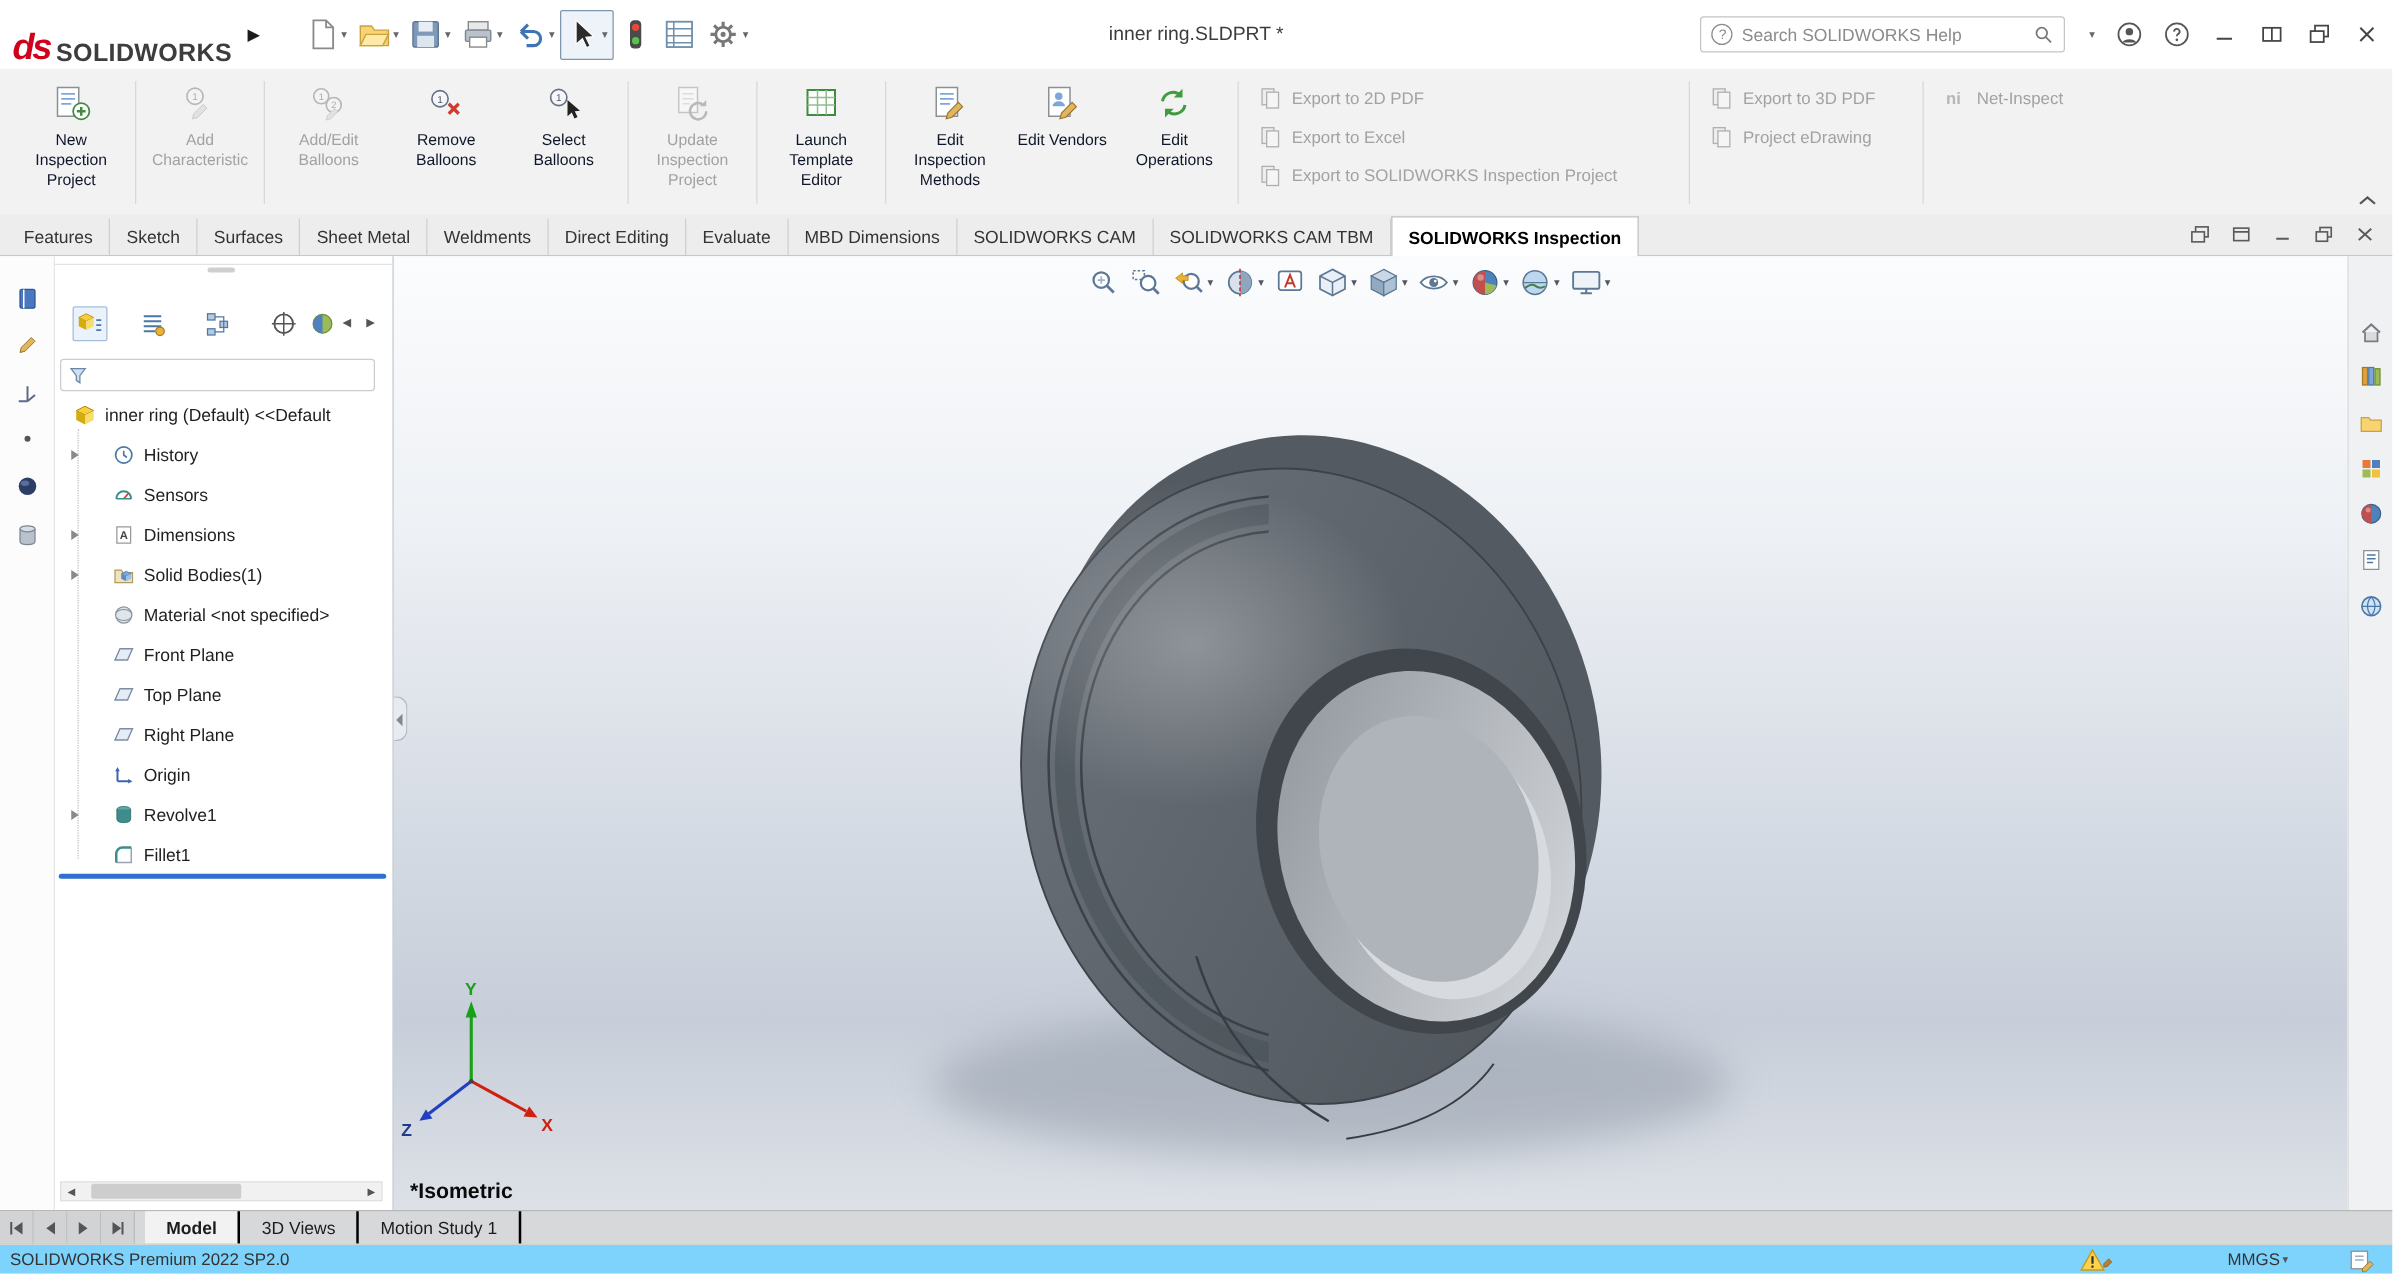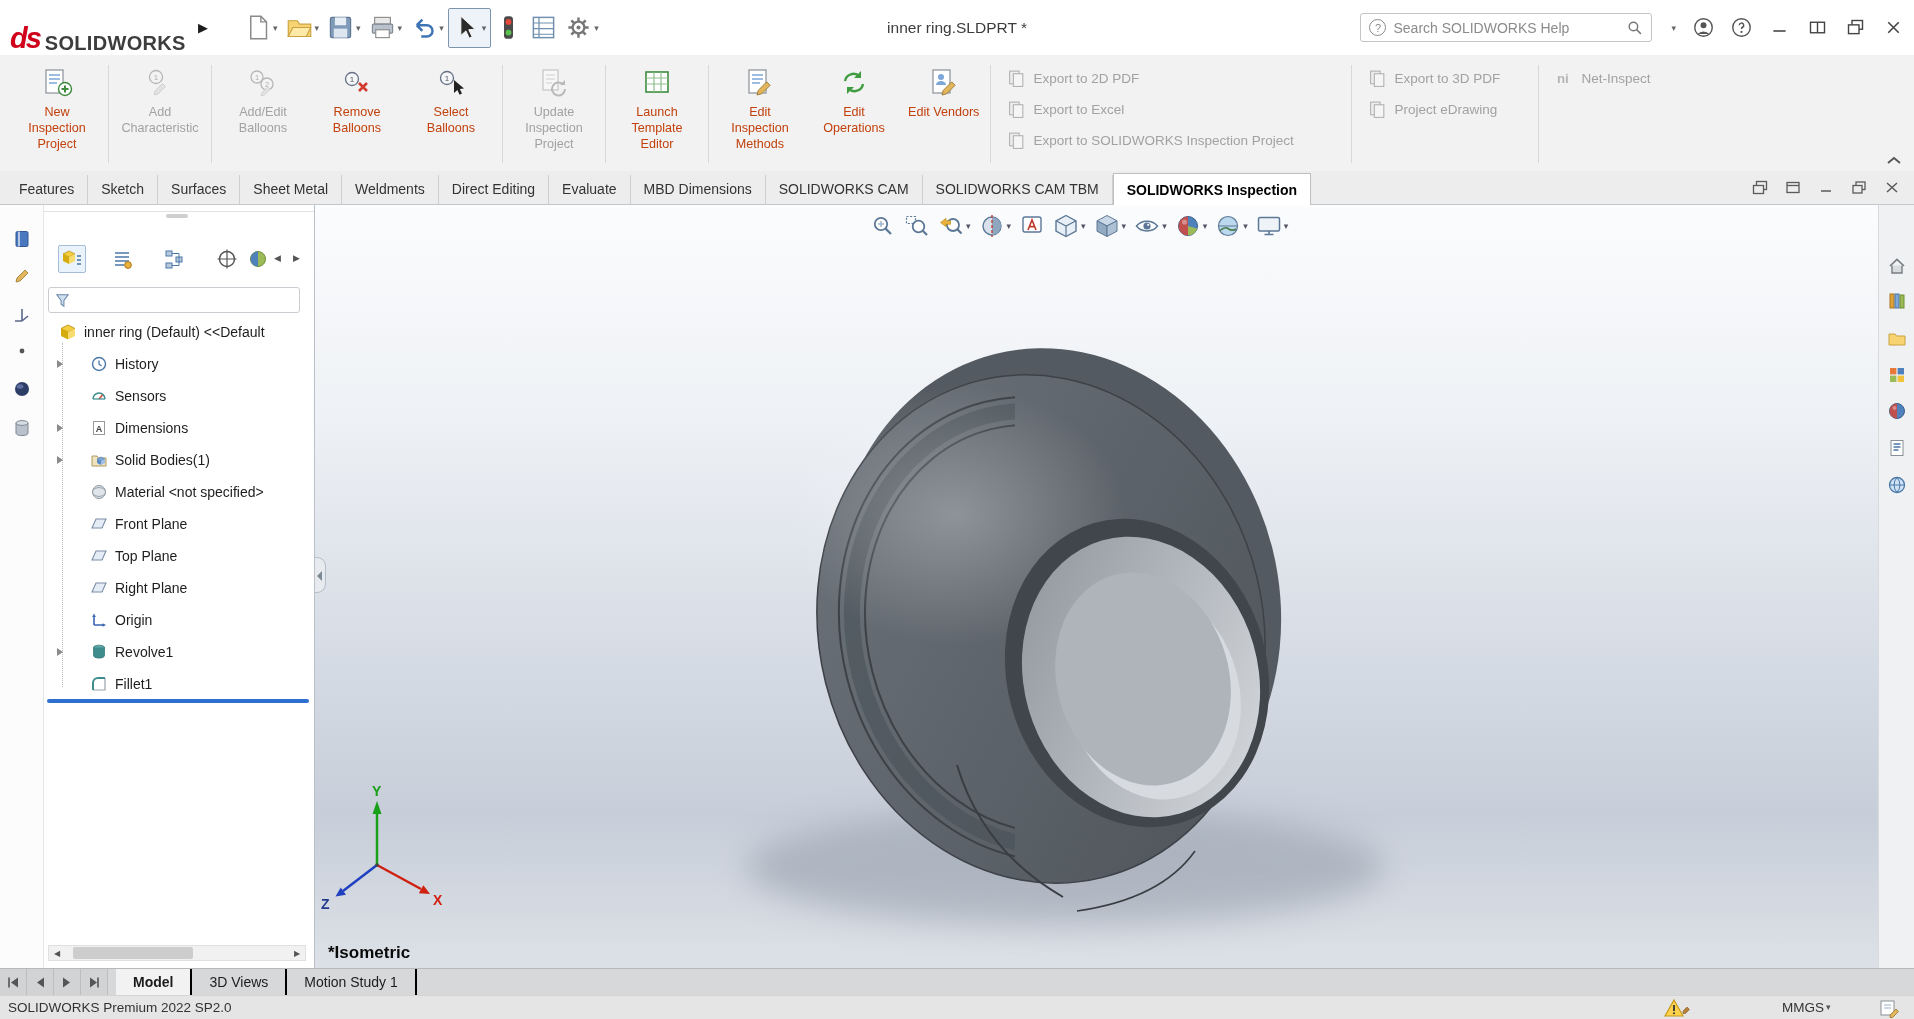--- a/index.html
+++ b/index.html
@@ -25,21 +25,21 @@
   .searchbox input { border:none; outline:none; flex:1; font-size:14px; color:#444; background:transparent; font-family:inherit; }
   .searchbox input::placeholder { color:#8b8b8b; }
   .qcircle { width:17px; height:17px; border:1.4px solid #8b8b8b; border-radius:50%; color:#8b8b8b; font-size:11px; line-height:14px; display:flex; align-items:center; justify-content:center; flex:none; }
   .winbtn svg { width:21px; height:21px; }
 
   
   #ribbon { position:absolute; left:0; top:55px; width:1914px; height:116px; background:#f2f2f3; display:flex; align-items:stretch; padding:4px 0 2px 10px; }
   .rb { display:flex; flex-direction:column; align-items:center; min-width:58px; max-width:94px; padding:3px 7px 0 7px; text-align:center; cursor:default; }
   .rb-icon { height:42px; display:flex; align-items:center; }
   .rb-icon svg { width:32px; height:32px; }
-  .rb-label { font-size:12.6px; line-height:16px; color:#c2410c; }
+  .rb-label { font-size:12.6px; line-height:16px; color:#0f172a; }
   .rb.disabled .rb-label { color:#a2a2a3; }
   .rb.disabled .rb-icon svg { filter:grayscale(1); opacity:.45; }
   .rsep { width:1px; background:#d8d8d9; margin:6px 4px; }
   .rexp-col { display:flex; flex-direction:column; gap:12px; padding:10px 12px 0 12px; }
   .rexp { display:flex; align-items:center; gap:7px; font-size:13.5px; color:#a2a2a3; white-space:nowrap; }
   .rexp svg { width:19px; height:19px; filter:grayscale(1); opacity:.75; }
   .ribbon-collapse { position:absolute; right:12px; bottom:6px; }
 
   
   #cmdtabs { position:absolute; left:0; top:171px; width:1914px; height:34px; background:#ededee; border-bottom:1px solid #c6c7c9; display:flex; align-items:flex-end; padding-left:6px; }
@@ -93,21 +93,21 @@
 
   
   #modeltabs { position:absolute; left:0; top:968px; width:1914px; height:27px; background:#d7d8da; border-top:1px solid #b7b8ba; display:flex; align-items:stretch; }
   .mt-nav { width:27px; border-right:1px solid #bcbdbf; background:#d2d3d5; display:flex; align-items:center; justify-content:center; }
   .mt-nav svg { width:14px; height:13px; }
   .mt-gap { width:8px; }
   .mtab { padding:0 17px; line-height:26px; font-size:14px; color:#1c1c1c; border-right:2px solid #000000; }
   .mtab.active { background:#f2f2f3; font-weight:bold; }
 
   
-  #statusbar { position:absolute; left:0; top:995px; width:1914px; height:24px; background:#e5e5e5; border-top:1px solid #d4d4d5; font-size:13.5px; color:#333; }
+  #statusbar { position:absolute; left:0; top:995px; width:1914px; height:24px; background:#7dd3fc; border-top:1px solid #d4d4d5; font-size:13.5px; color:#333; }
   #sb-left { position:absolute; left:8px; top:0; line-height:23px; }
   #sb-warn { position:absolute; left:1664px; top:2px; width:26px; height:20px; }
   #sb-units { position:absolute; left:1782px; top:0; line-height:23px; }
   #sb-units-caret { position:absolute; left:1826px; top:0; line-height:23px; font-size:9px; color:#555; }
   #sb-tag { position:absolute; left:1878px; top:2px; width:22px; height:20px; }
 </style>
 </head>
 <body>
 
 <div id="app">
@@ -321,38 +321,38 @@
             <rect x="5" y="3" width="17" height="23" fill="#fff" stroke="#8a9096" stroke-width="1.2"></rect>
             <path d="M8 8h11M8 12h11M8 16h8" stroke="#7da7d9" stroke-width="1.4"></path>
             <path d="M13 28l1.2-4.6 8.5-8.5 3.4 3.4-8.5 8.5z" fill="#e3b55c" stroke="#96762f" stroke-width=".9"></path>
           </svg>
       </span>
       <span class="rb-label">Edit Inspection Methods</span>
     </div>
     <div class="rb">
       <span class="rb-icon">
         <svg viewBox="0 0 32 32">
+            <rect x="5" y="3" width="17" height="23" fill="#fff" stroke="#8a9096" stroke-width="1.2"></rect>
+            <circle cx="13" cy="10" r="3" fill="#7da7d9"></circle>
+            <path d="M8 18a5 4 0 0 1 10 0z" fill="#7da7d9"></path>
+            <path d="M14 28l1.2-4.6 8.5-8.5 3.4 3.4-8.5 8.5z" fill="#e3b55c" stroke="#96762f" stroke-width=".9"></path>
+          </svg>
+      </span>
+      <span class="rb-label">Edit Vendors</span>
+    </div>
+    <div class="rb">
+      <span class="rb-icon">
+        <svg viewBox="0 0 32 32">
             <path d="M7 14a8.5 8.5 0 0 1 14.5-4.5" fill="none" stroke="#3f9c3f" stroke-width="2.4"></path>
             <path d="M23 4v7h-7z" fill="#3f9c3f"></path>
             <path d="M25 17a8.5 8.5 0 0 1-14.5 4.5" fill="none" stroke="#3f9c3f" stroke-width="2.4"></path>
             <path d="M9 27v-7h7z" fill="#3f9c3f"></path>
           </svg>
       </span>
       <span class="rb-label">Edit Operations</span>
-    </div>
-    <div class="rb">
-      <span class="rb-icon">
-        <svg viewBox="0 0 32 32">
-            <rect x="5" y="3" width="17" height="23" fill="#fff" stroke="#8a9096" stroke-width="1.2"></rect>
-            <circle cx="13" cy="10" r="3" fill="#7da7d9"></circle>
-            <path d="M8 18a5 4 0 0 1 10 0z" fill="#7da7d9"></path>
-            <path d="M14 28l1.2-4.6 8.5-8.5 3.4 3.4-8.5 8.5z" fill="#e3b55c" stroke="#96762f" stroke-width=".9"></path>
-          </svg>
-      </span>
-      <span class="rb-label">Edit Vendors</span>
     </div>
     <div class="rsep"></div>
 
     <div class="rexp-col" style="width:352px">
       <div class="rexp">
         <svg viewBox="0 0 18 18">
             <rect x="2.5" y="2" width="9" height="12" fill="#ececec" stroke="#9a9a9a"></rect>
             <rect x="6" y="4.5" width="9" height="12" fill="#f7f7f7" stroke="#9a9a9a"></rect>
           </svg>
         <span>Export to 2D PDF</span>

